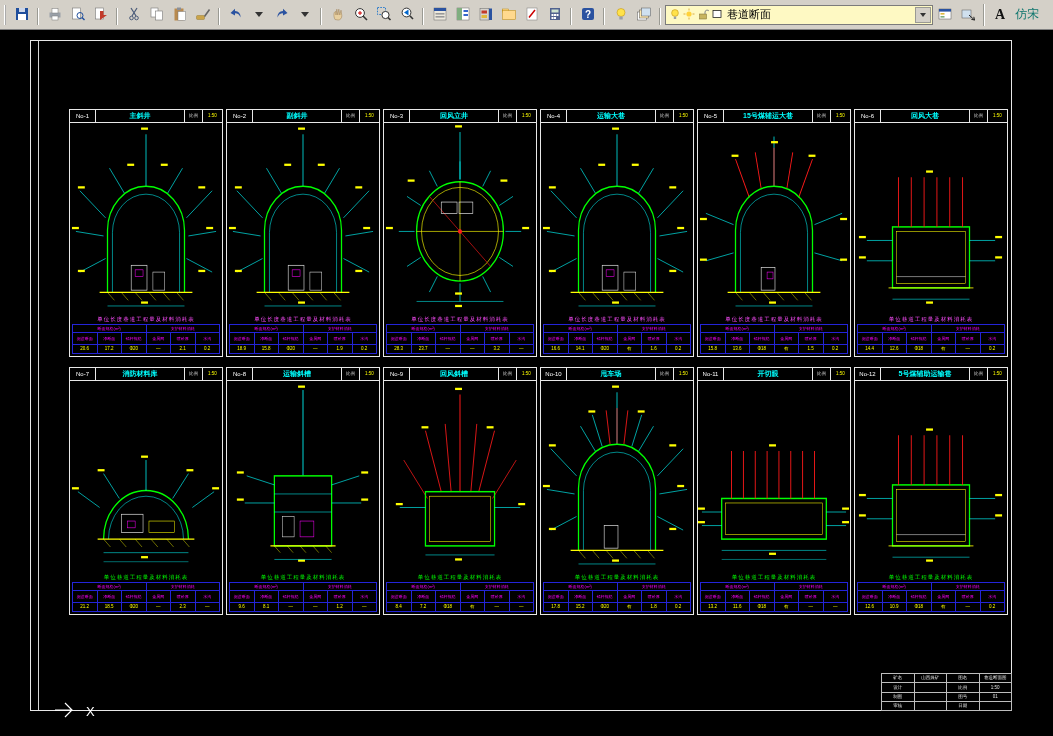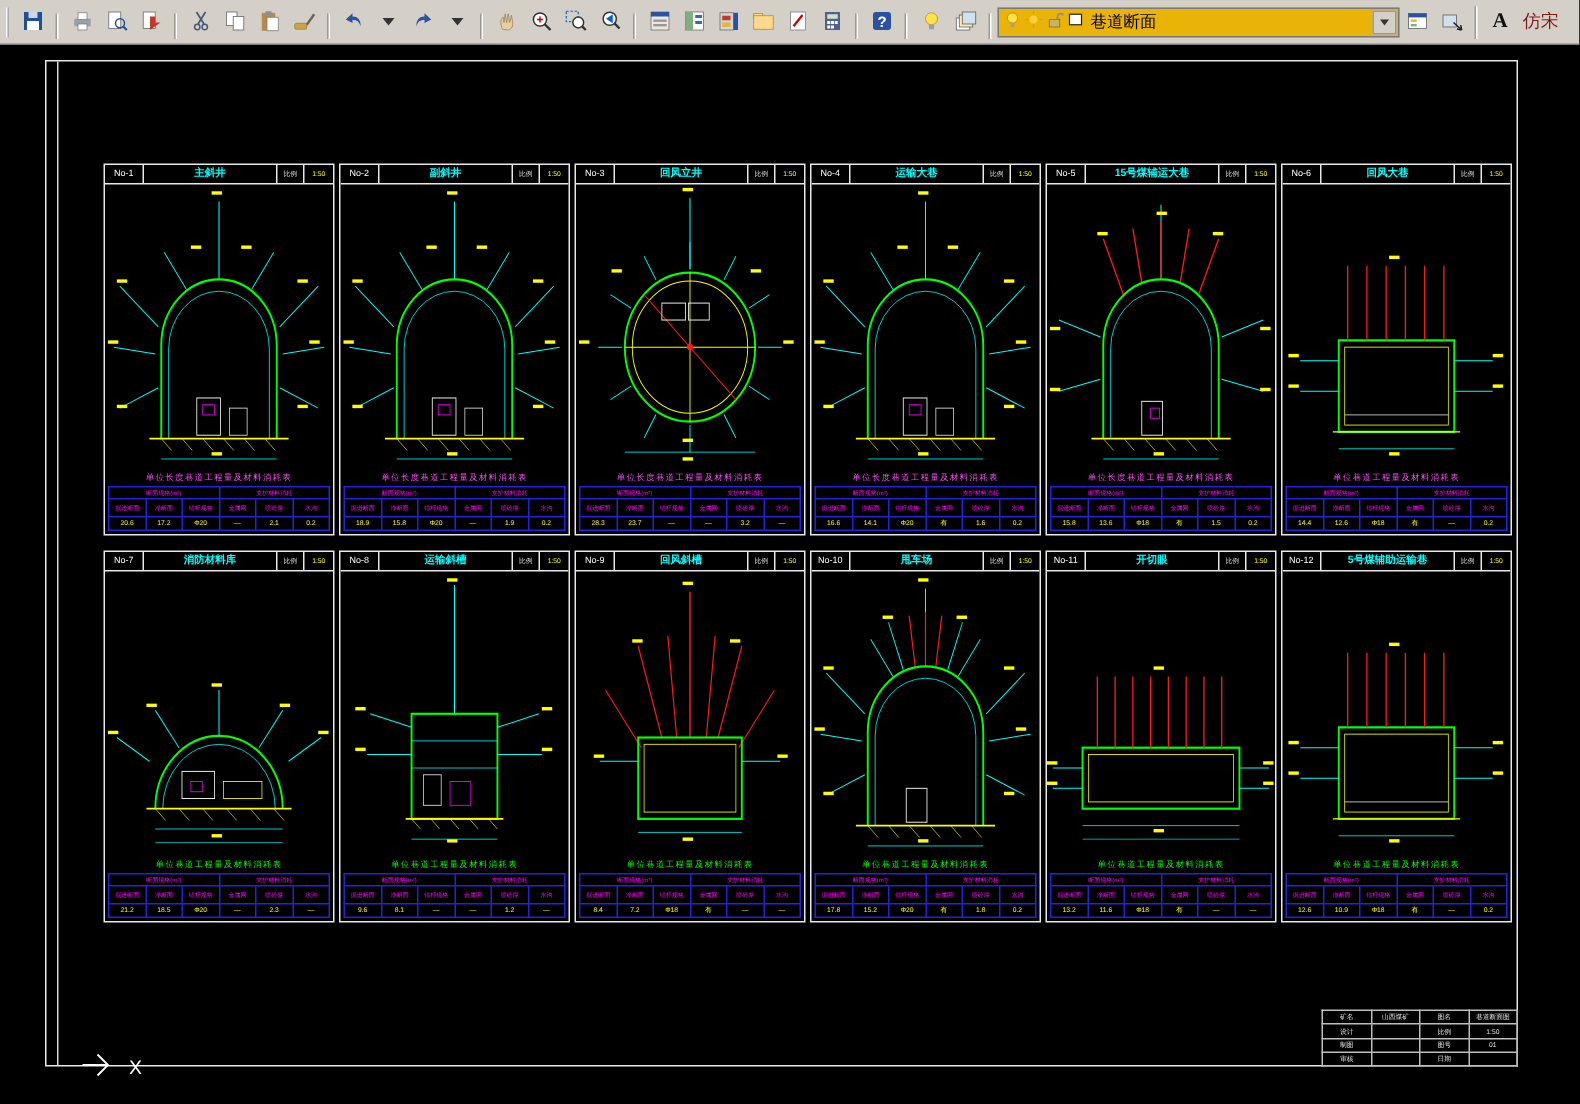--- a/index.html
+++ b/index.html
@@ -4,29 +4,29 @@
 <style>
   *{margin:0;padding:0;box-sizing:border-box}
   html,body{width:1053px;height:736px;overflow:hidden;background:#000;font-family:"Liberation Sans",sans-serif}
 
   
   .toolbar{height:30px;background:#d4d0c8;border-bottom:1px solid #808080;display:flex;align-items:center;padding:0 3px;white-space:nowrap}
   .grip{width:3px;height:20px;border-left:2px ridge #fff;margin:0 3px 0 1px}
   .tbtn{width:23px;height:23px;display:inline-flex;align-items:center;justify-content:center;border:1px solid transparent;flex:0 0 auto}
   .tbtn svg{width:16px;height:16px}
   .sep{width:0;height:22px;border-left:1px solid #9a9a93;border-right:1px solid #ffffff;margin:0 4px;flex:0 0 auto}
-  .combo{width:268px;height:20px;background:#eab308;border:1px solid #7b7b7b;display:flex;align-items:center;padding:0 1px 0 3px;flex:0 0 auto}
+  .combo{width:268px;height:20px;background:#fef9c3;border:1px solid #7b7b7b;display:flex;align-items:center;padding:0 1px 0 3px;flex:0 0 auto}
   .combo .licons{display:flex;align-items:center;gap:2px;margin-right:4px}
   .combo .licons svg{width:12px;height:12px}
   .combo .cval{font-size:11px;color:#000;flex:1}
   .combo .carr{width:16px;height:16px;background:#d4d0c8;border:1px solid #9a9a93;display:flex;align-items:center;justify-content:center}
   .combo .carr svg{width:8px;height:8px}
   .stylebox{display:flex;align-items:center;margin-left:4px;flex:0 0 auto}
   .stylebox .alabel{font-size:14px;font-weight:bold;color:#111;font-family:"Liberation Serif",serif;margin:0 4px 0 2px}
-  .stylebox .sval{font-size:12px;color:#7f1d1d;padding:0 6px}
+  .stylebox .sval{font-size:12px;color:#0f766e;padding:0 6px}
 
   
   .canvas{position:relative;width:1053px;height:706px;background:#000}
   .sheet{position:absolute;left:30px;top:10px;width:982px;height:671px;border:1px solid #e8e8e8}
   .sheet .margin-line{position:absolute;left:7px;top:0;bottom:0;border-left:1px solid #d8d8d8}
 
   .panels{position:absolute;left:38px;top:68px;display:grid;grid-template-columns:repeat(6,154px);grid-auto-rows:248px;column-gap:3px;row-gap:10px}
   .panel{border:1px solid #e8e8e8;background:#000;display:flex;flex-direction:column;overflow:hidden}
   .p-head{height:13px;display:flex;border-bottom:1px solid #e8e8e8;align-items:stretch}
   .p-no{width:26px;color:#fff;font-size:6px;line-height:12px;text-align:center;border-right:1px solid #e8e8e8}

